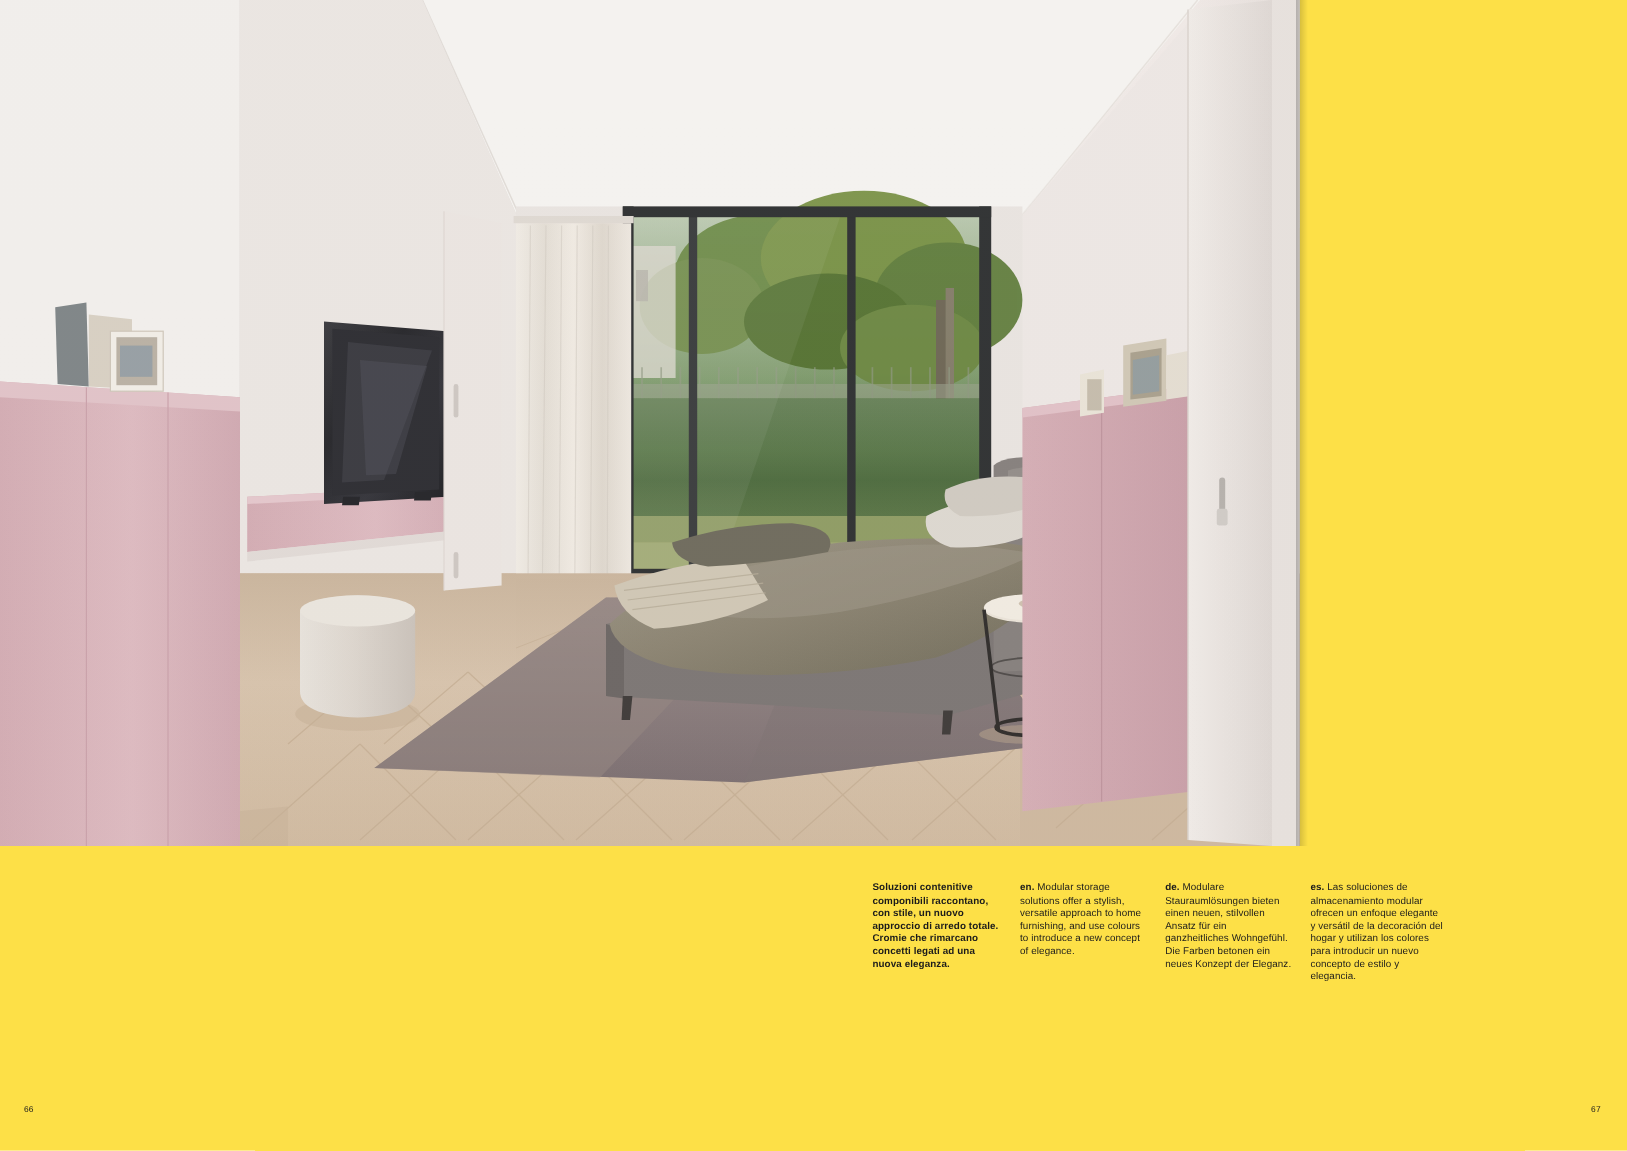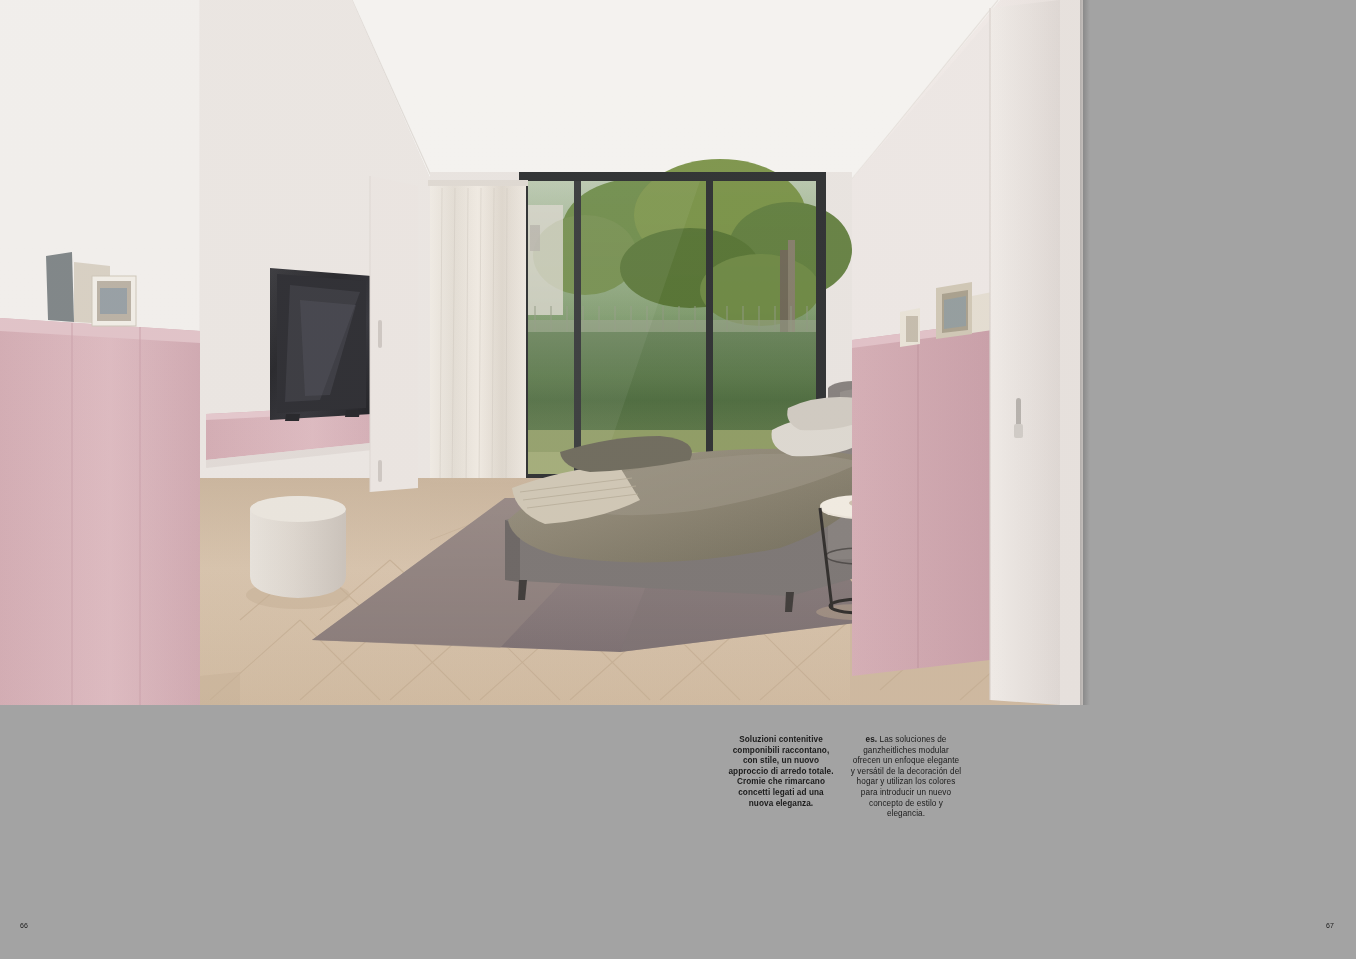--- a/index.html
+++ b/index.html
@@ -12,22 +12,21 @@
     height: 959px;
     position: relative;
     font-family: "Liberation Sans", sans-serif;
     overflow: hidden;
   }
 
   
   .spread {
     position: absolute;
     inset: 0;
-    background: #a3a3a3;
-    text-align: center;
+    background: #fde047;
   }
 
   
   .gutter {
     position: absolute;
     top: 0;
     left: 1080px;
     width: 10px;
     height: 705px;
     background: linear-gradient(to right, rgba(0,0,0,0.22), rgba(0,0,0,0.0));
@@ -398,25 +397,31 @@
   </div>
 
   <div class="gutter"></div>
 
   <div class="captions">
 
     <div class="cap primary">
       <span>Soluzioni contenitive componibili raccontano, con stile, un nuovo approccio di arredo totale. Cromie che rimarcano concetti legati ad una nuova eleganza.</span>
     </div>
 
-
+    <div class="cap">
+      <span class="lang">en.</span><span> Modular storage solutions offer a stylish, versatile approach to home furnishing, and use colours to introduce a new concept of elegance.</span>
+    </div>
+
+    <div class="cap">
+      <span class="lang">de.</span><span> Modulare Stauraumlösungen bieten einen neuen, stilvollen Ansatz für ein ganzheitliches Wohngefühl. Die Farben betonen ein neues Konzept der Eleganz.</span>
+    </div>
 
 
     <div class="cap wide">
-      <span class="lang">es.</span><span> Las soluciones de ganzheitliches modular ofrecen un enfoque elegante y versátil de la decoración del hogar y utilizan los colores para introducir un nuevo concepto de estilo y elegancia.</span>
+      <span class="lang">es.</span><span> Las soluciones de almacenamiento modular ofrecen un enfoque elegante y versátil de la decoración del hogar y utilizan los colores para introducir un nuevo concepto de estilo y elegancia.</span>
     </div>
 
   </div>
 
   <div class="folio left">66</div>
   <div class="folio right">67</div>
 
 </div>
 
 </body></html>

